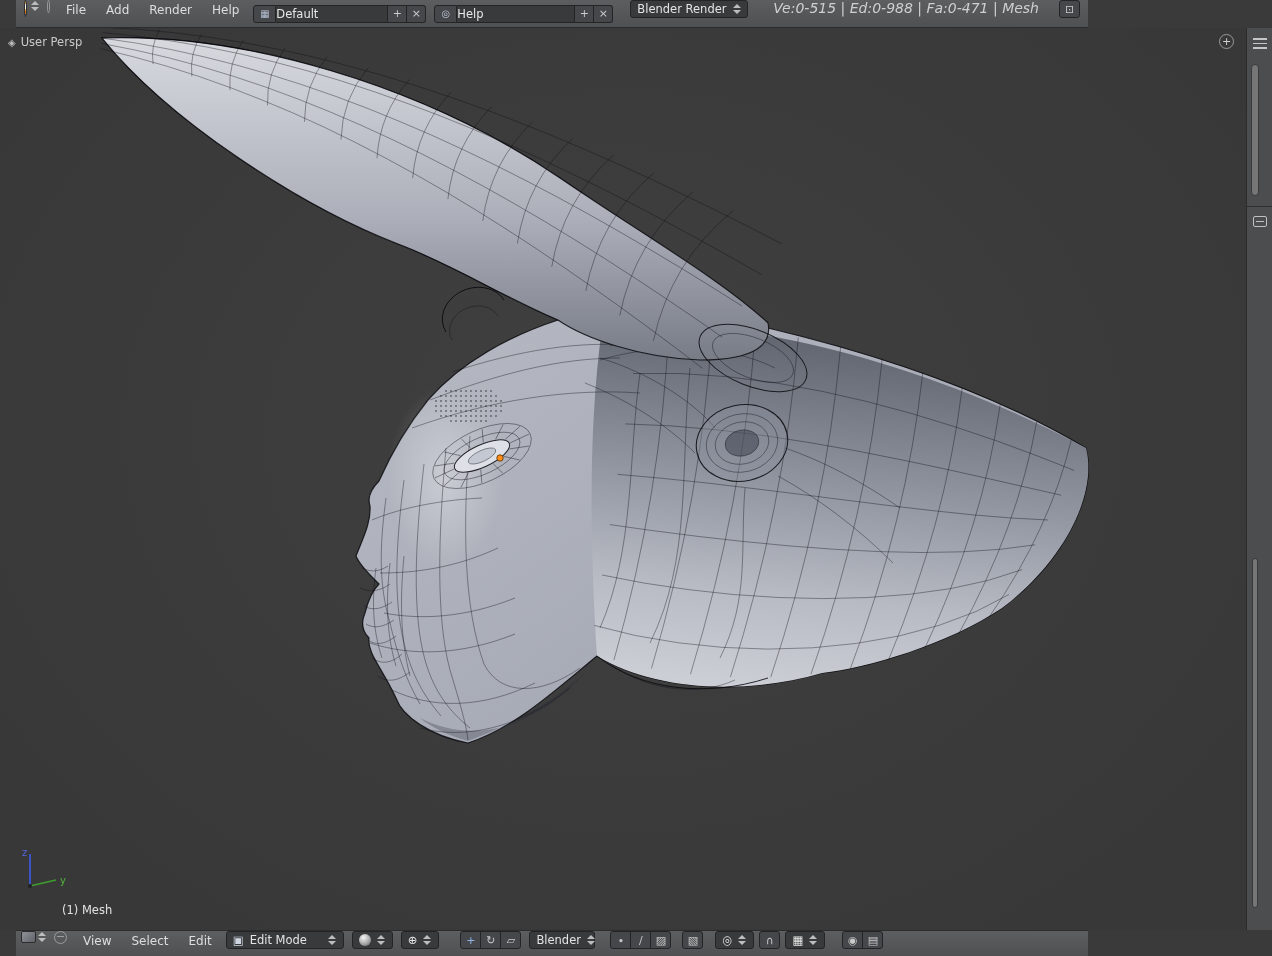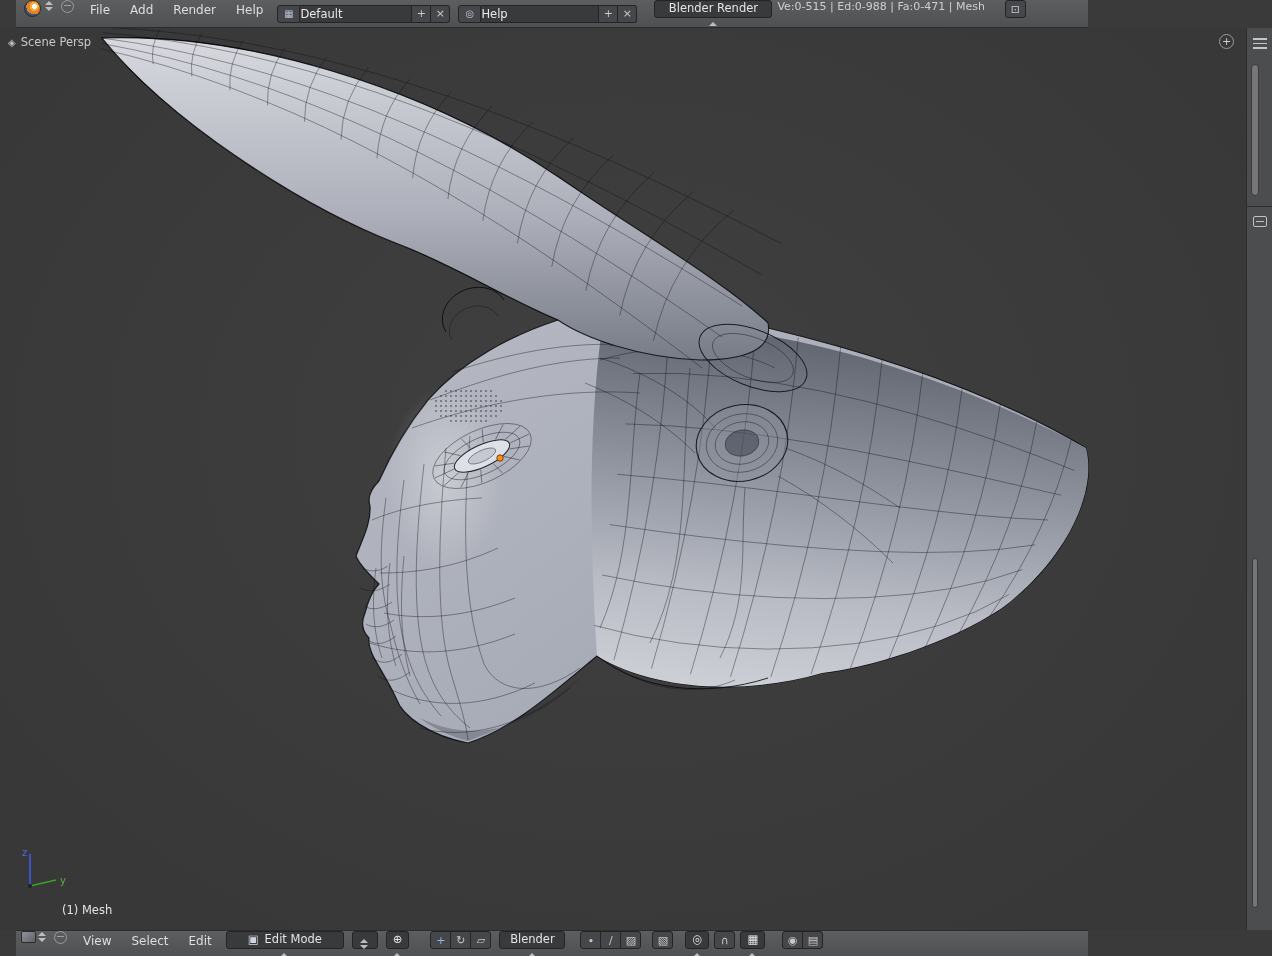--- a/index.html
+++ b/index.html
@@ -41,23 +41,23 @@
     color:#e8e8e8; display:flex; align-items:center; padding:0 0; font-size:11.5px;
   }
   .sqbtn {
     width:19px; height:18px; background:#46474a; border:1px solid #242424; border-left:none;
     display:flex; align-items:center; justify-content:center; color:#cccccc; font-size:11px;
   }
   .sqbtn.last { border-radius:0 3px 3px 0; }
   .dropdown {
     height:18px; background:#393a3c; border:1px solid #242424; border-radius:3px;
     display:flex; align-items:center; gap:6px; padding:0 6px; margin:0 3px;
-    color:#e4e4e4; font-size:11.5px; white-space:nowrap;flex-direction:column;
-  }
-  .stats { margin-left:0; color:#cfcfcf; font-size:11px; white-space:nowrap; }
+    color:#e4e4e4; font-size:11.5px; white-space:nowrap;
+  }
+  .stats { margin-left:20px; color:#cfcfcf; font-size:14px; white-space:nowrap;font-style:italic; }
   .spacer { flex:1; }
   .iconbtn {
     min-width:21px; height:18px; background:#46474a; border:1px solid #242424;
     display:flex; align-items:center; justify-content:center; color:#c9c9c9;
     font-size:11px; border-radius:3px; padding:0 2px;
   }
   .grp { display:flex; margin:0 3px; }
   .grp .iconbtn { border-radius:0; margin-left:-1px; }
   .grp .iconbtn:first-child { border-radius:3px 0 0 3px; margin-left:0; }
   .grp .iconbtn:last-child { border-radius:0 3px 3px 0; }
@@ -342,21 +342,21 @@
         <ellipse cx="742" cy="415" rx="46" ry="38" fill="rgba(140,145,158,0.4)" stroke="rgba(9,9,14,0.85)" stroke-width="1.1"></ellipse>
         <ellipse cx="742" cy="415" rx="36" ry="29" fill="none" stroke="rgba(14,14,20,0.55)" stroke-width="0.7"></ellipse>
         <ellipse cx="742" cy="415" rx="27" ry="21" fill="none" stroke="rgba(14,14,20,0.55)" stroke-width="0.7"></ellipse>
         <ellipse cx="742" cy="415" rx="17" ry="13" fill="rgba(55,60,72,0.5)" stroke="rgba(14,14,20,0.55)" stroke-width="0.7"></ellipse>
       </g>
       <circle cx="500" cy="430" r="3.2" fill="#ff8c19" stroke="#503000" stroke-width="0.8"></circle>
     </svg>
 
   <div class="vp-label">
     <span class="badge">◈</span>
-    <span>Scene Persp</span>
+    <span>User Persp</span>
   </div>
 
   <div class="vp-plus">+</div>
 
   <svg class="axis-gizmo" width="58" height="58" viewBox="0 0 58 58">
     <line x1="16" y1="46" x2="16" y2="14" stroke="#3b52c4" stroke-width="2"></line>
     <line x1="16" y1="46" x2="42" y2="40" stroke="#3e9e2e" stroke-width="1.6"></line>
     <circle cx="16" cy="46" r="2" fill="#202020"></circle>
     <text x="8" y="16" font-size="10" fill="#5566dd">z</text>
     <text x="46" y="44" font-size="10" fill="#53b53a">y</text>

